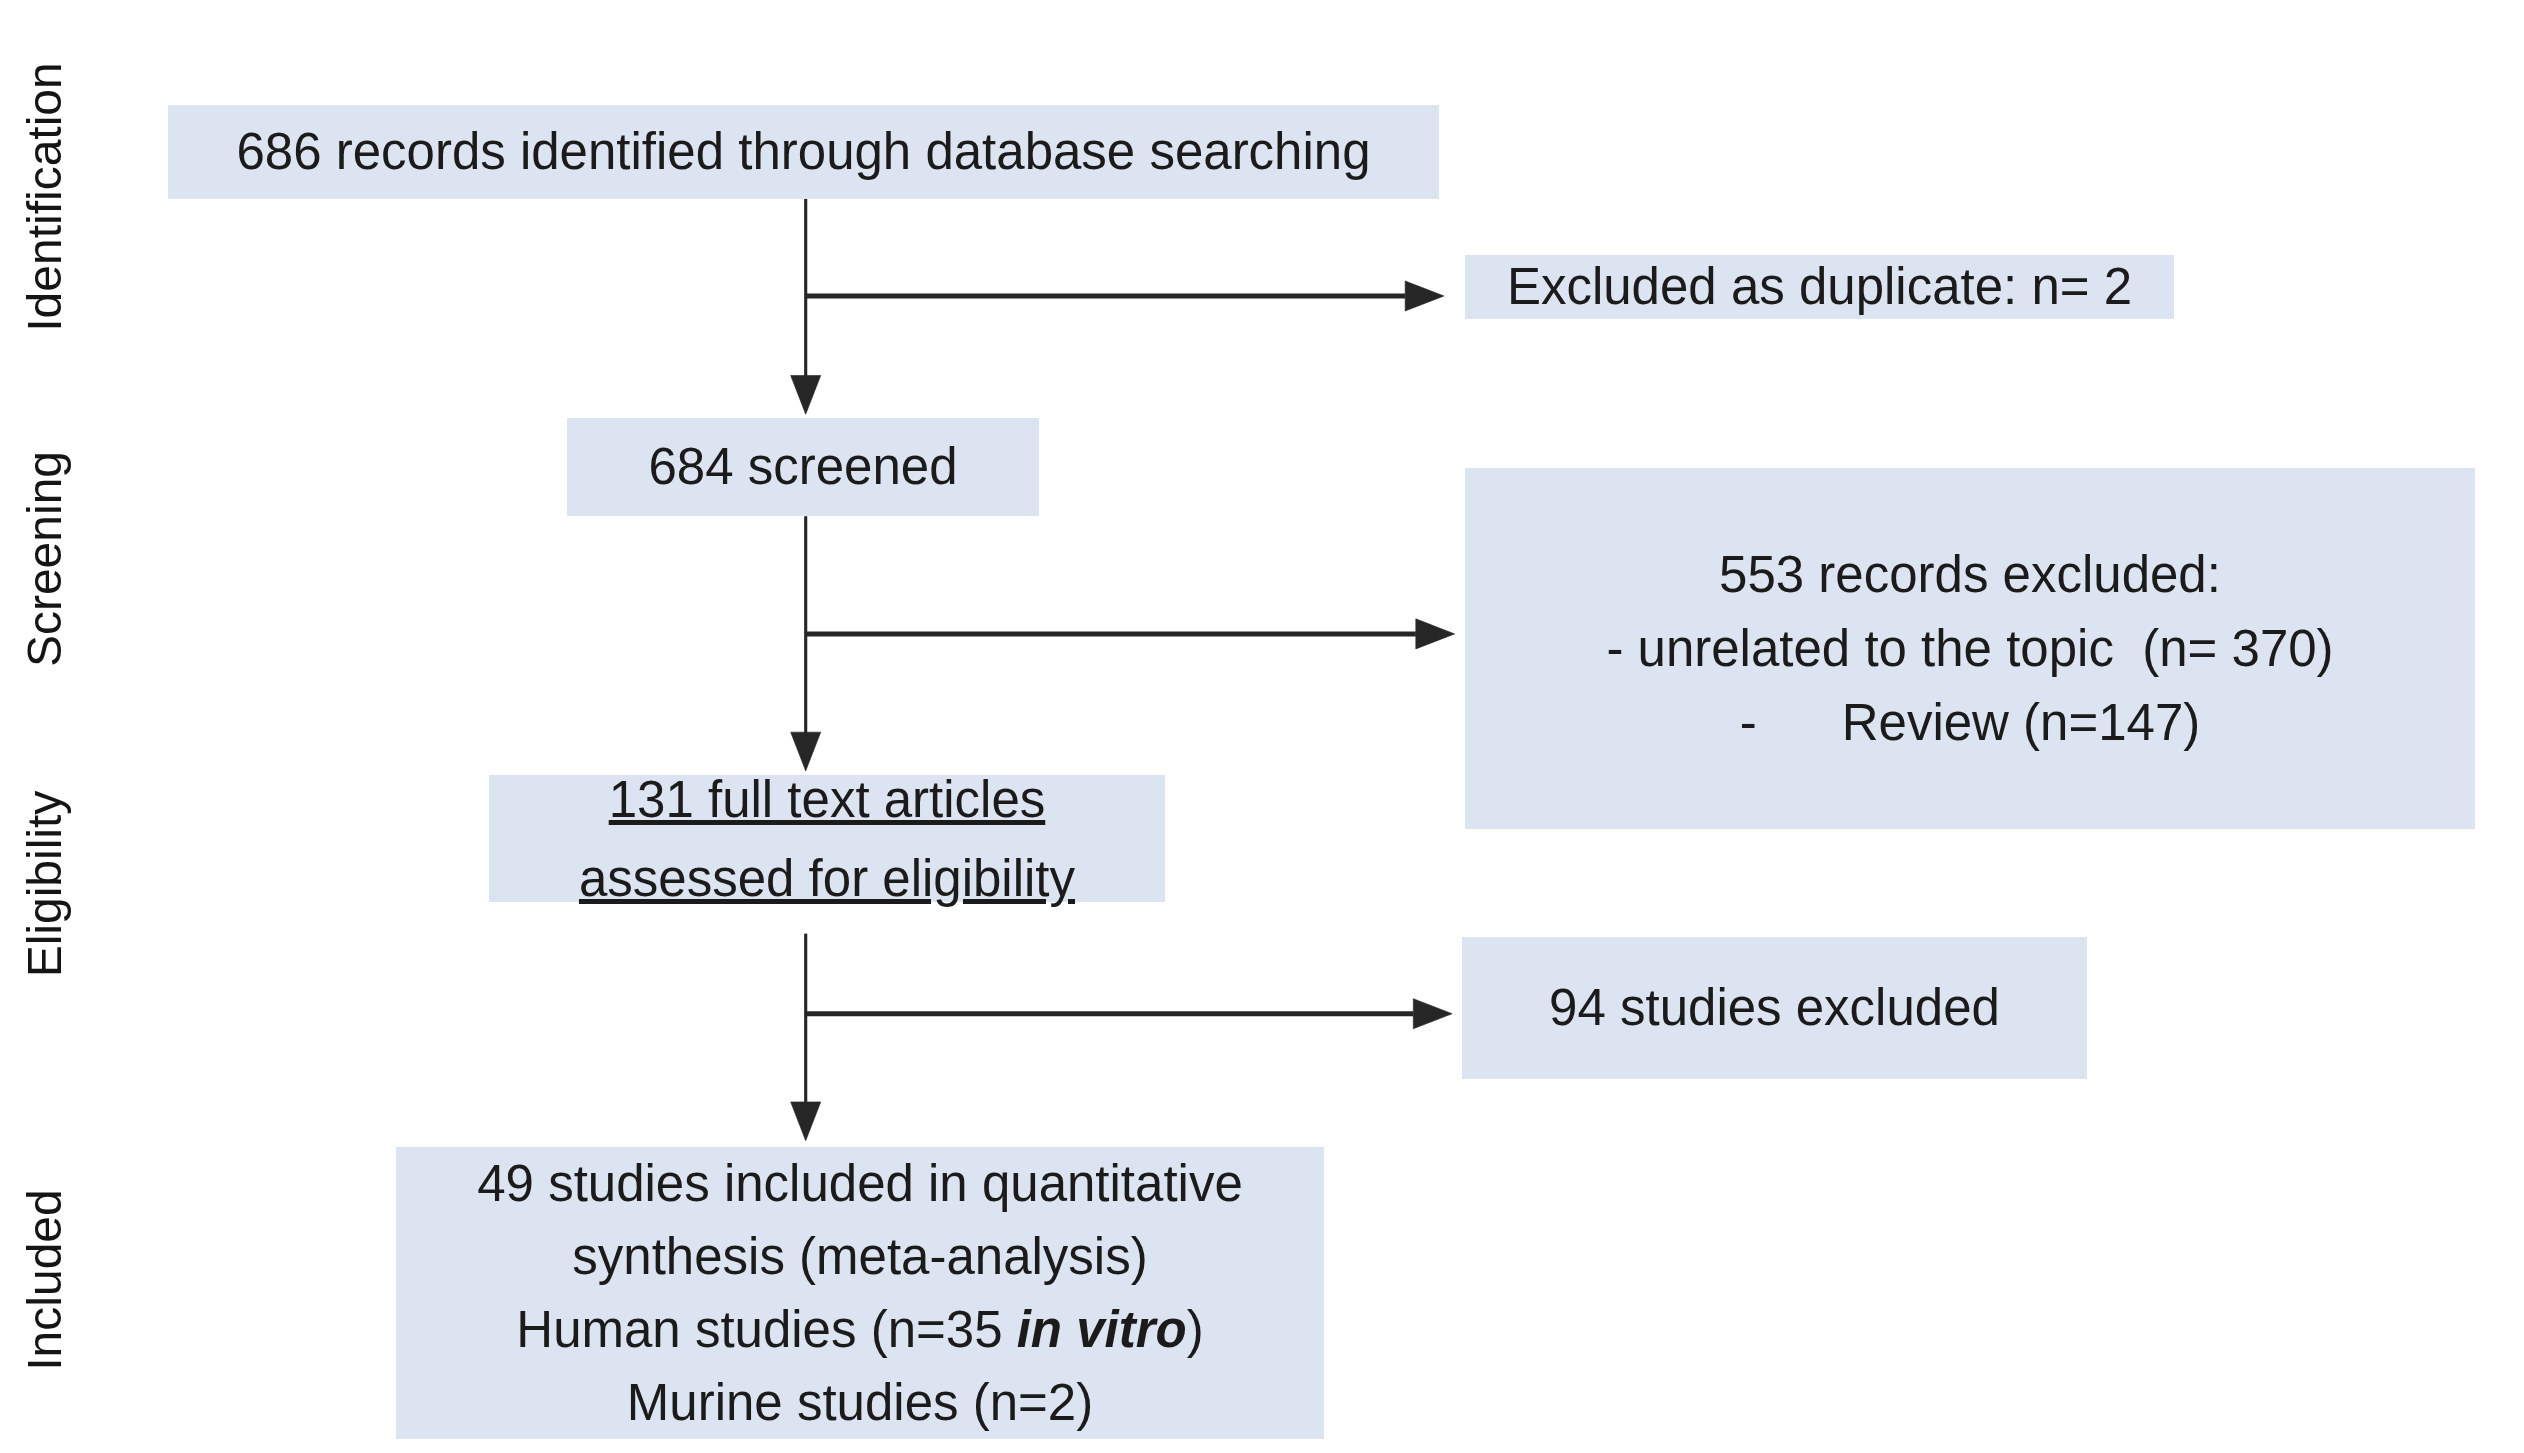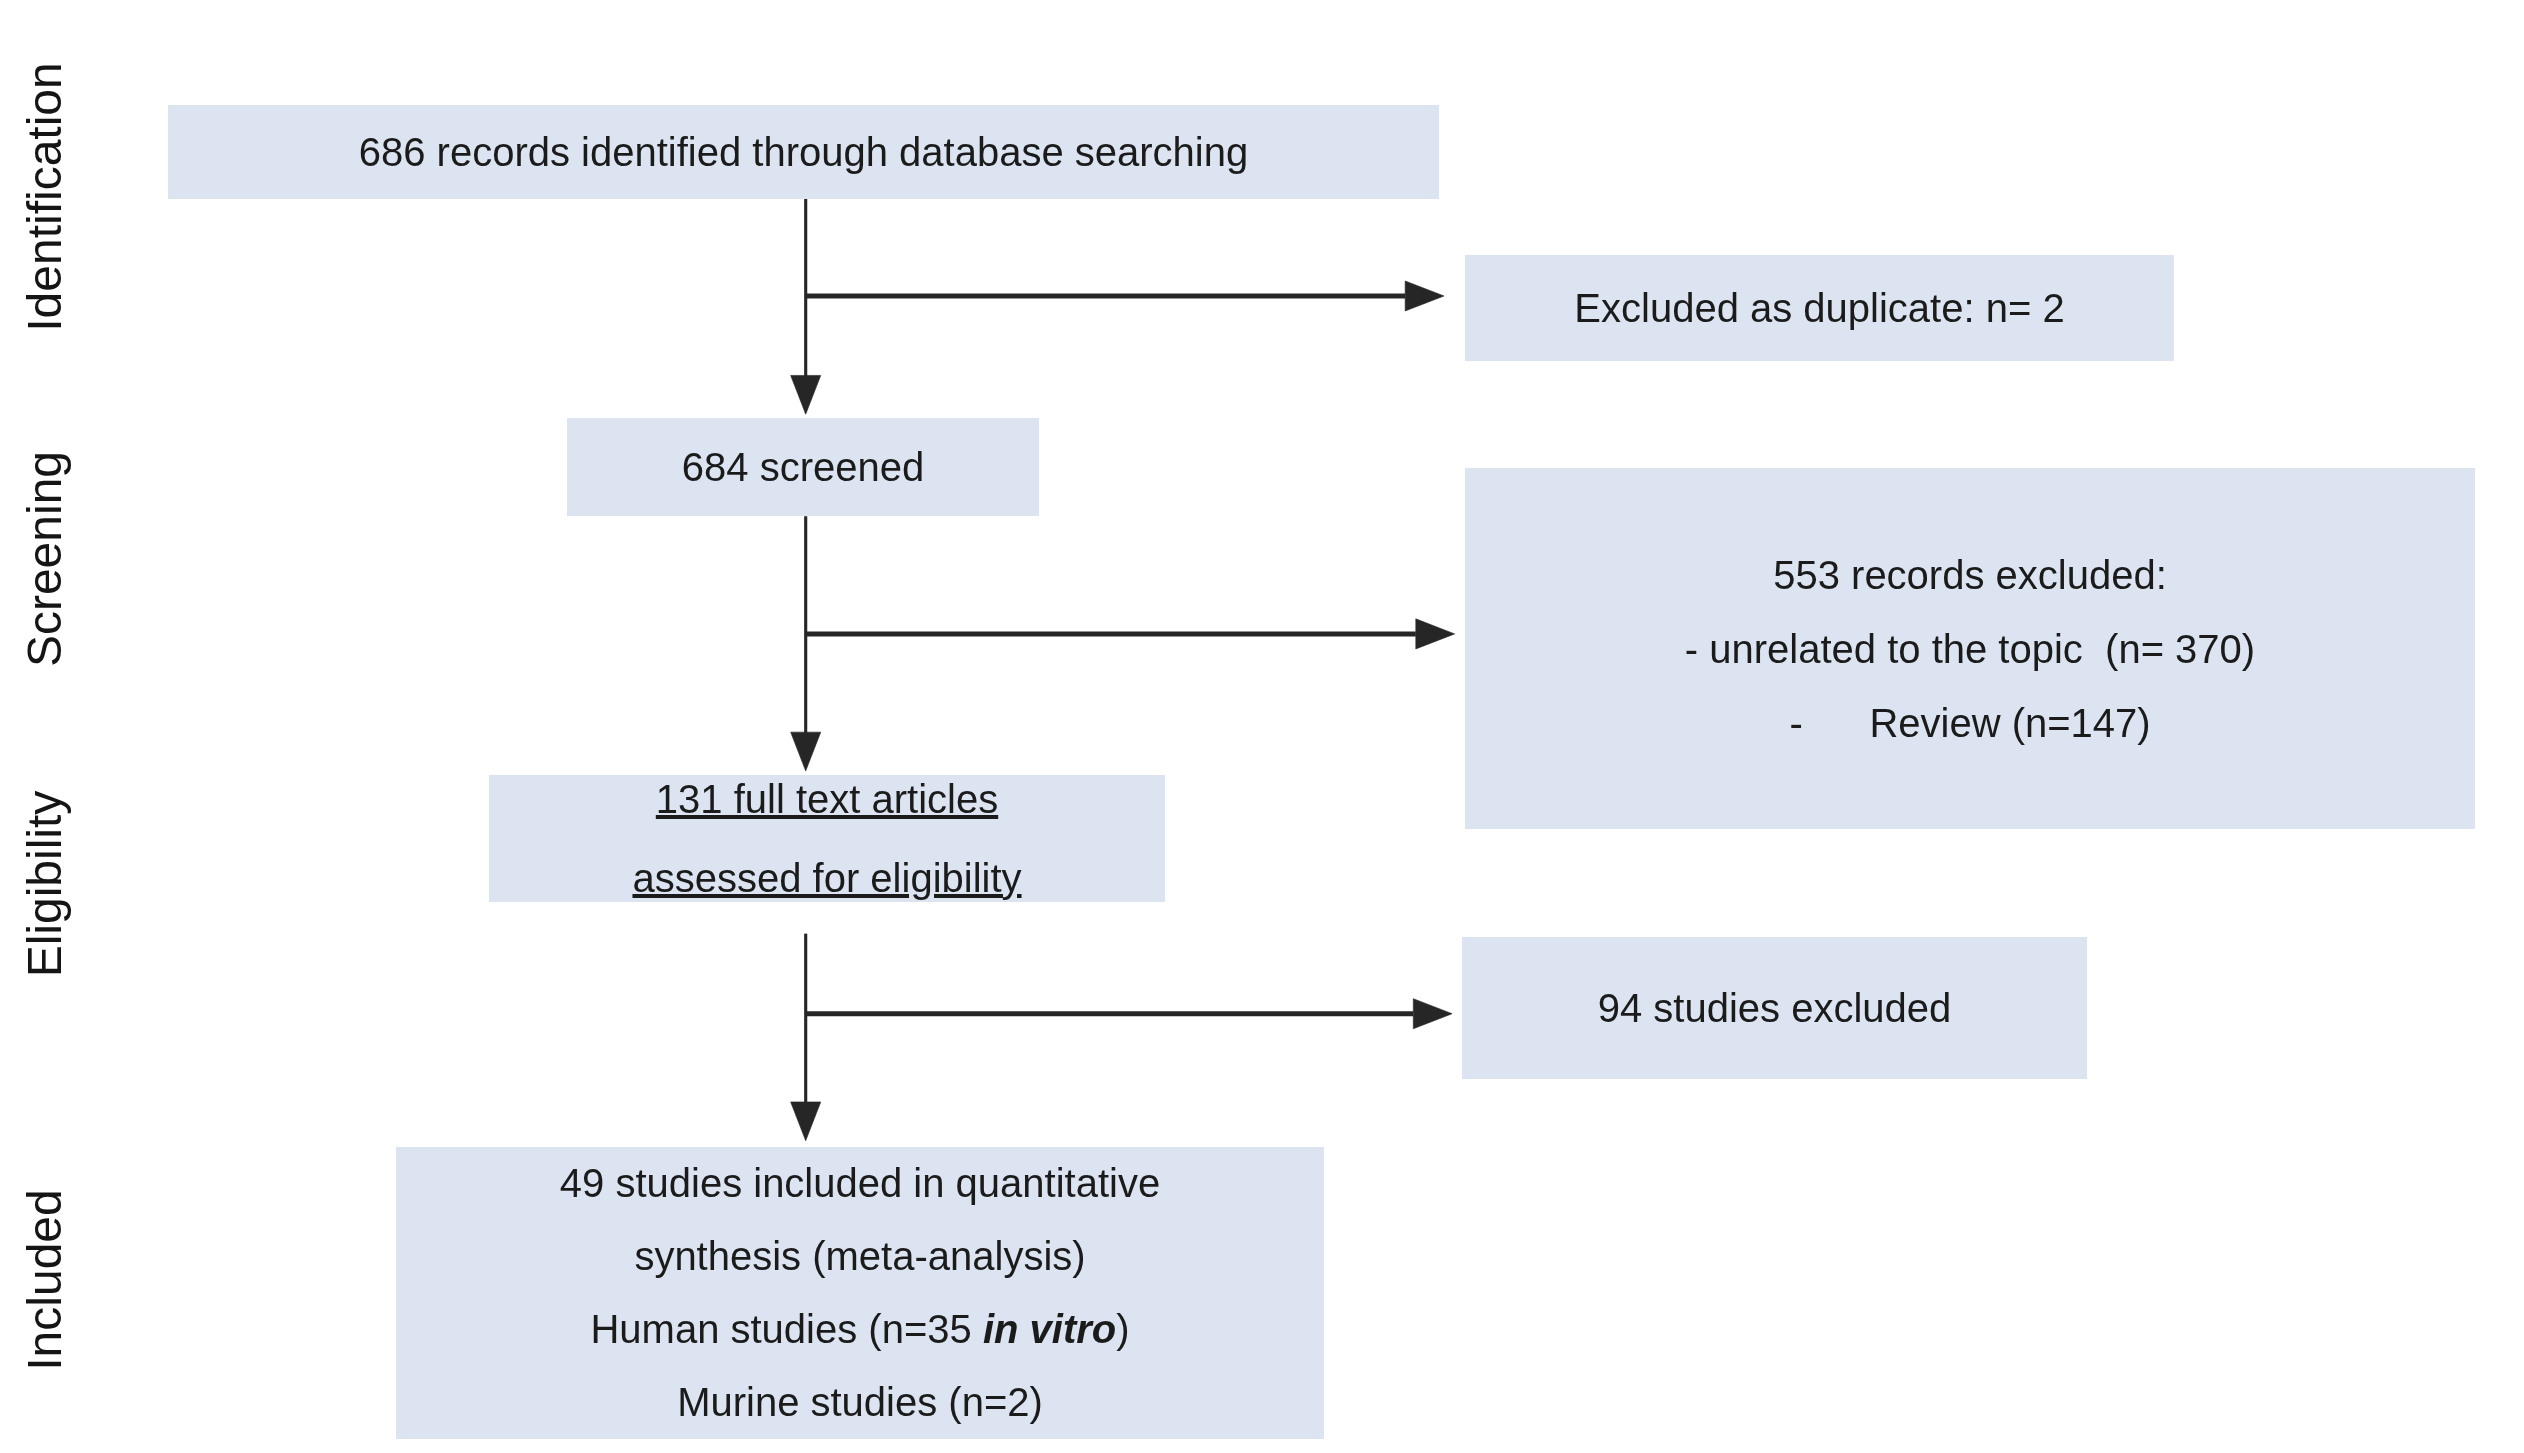--- a/index.html
+++ b/index.html
@@ -21,21 +21,21 @@
     color: var(--label-color, #151515);
   }
   .box {
     position: absolute;
     background: var(--box-fill, #dbe4f0);
     display: flex;
     flex-direction: column;
     align-items: center;
     justify-content: center;
     text-align: center;
-    font-size: 40px;
+    font-size: 51px;
     line-height: 74px;
   }
   .box-line { white-space: pre; }
   .box.fulltext .box-line { line-height: 79px; }
   .box.excl-elig .box-line { line-height: 70px; text-align: right; }
   .box.included .box-line { line-height: 73px; }
   .it { font-style: italic; font-weight: bold; }
   svg.arrows {
     position: absolute;
     left: 0; top: 0;
@@ -74,21 +74,21 @@
 
       <line x1="1287" y1="1620" x2="2258" y2="1620" stroke-width="8"></line>
       <polygon points="2258,1596 2258,1644 2320,1620"></polygon>
     </g>
   </svg>
 
   <div class="box" style="left:168px; top:105px; width:1271px; height:94px;">
     <div class="box-line">686 records identified through database searching</div>
   </div>
 
-  <div class="box" style="left:1465px; top:255px; width:709px; height:106px;">
+  <div class="box" style="left:1465px; top:255px; width:709px; height:64px;">
     <div class="box-line">Excluded as duplicate: n= 2</div>
   </div>
 
   <div class="box" style="left:567px; top:418px; width:472px; height:98px;align-items:center;">
     <div class="box-line">684 screened</div>
   </div>
 
   <div class="box" style="left:1465px; top:468px; width:1010px; height:361px;align-items:center;">
     <div class="box-line">553 records excluded:</div>
     <div class="box-line">- unrelated to the topic  (n= 370)</div>

